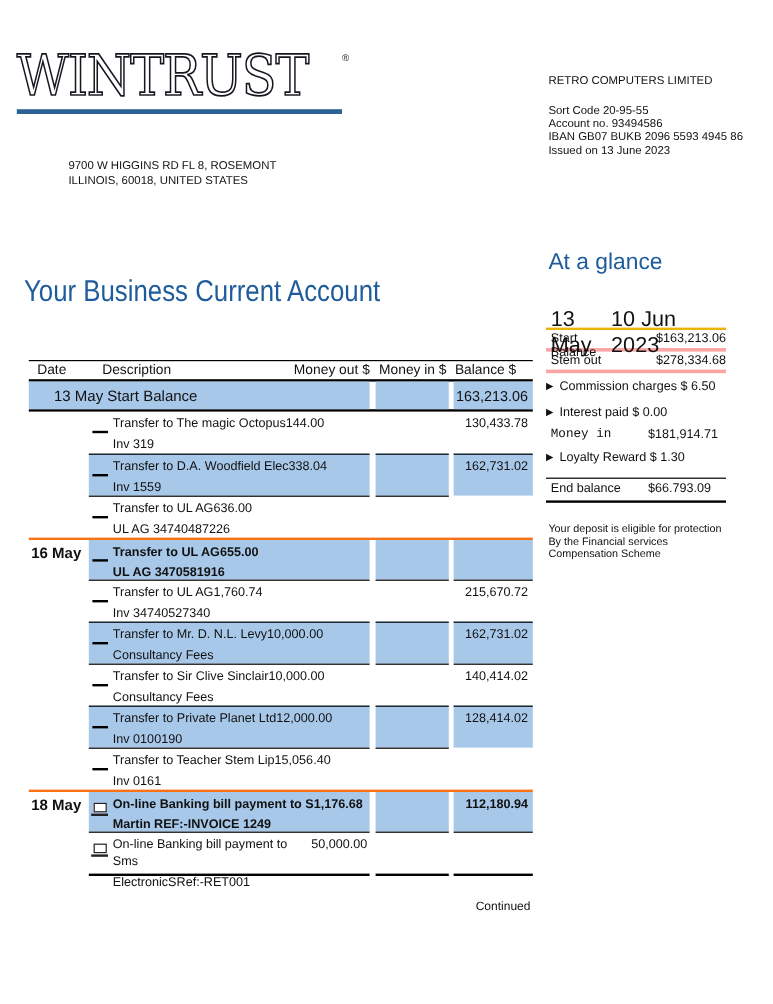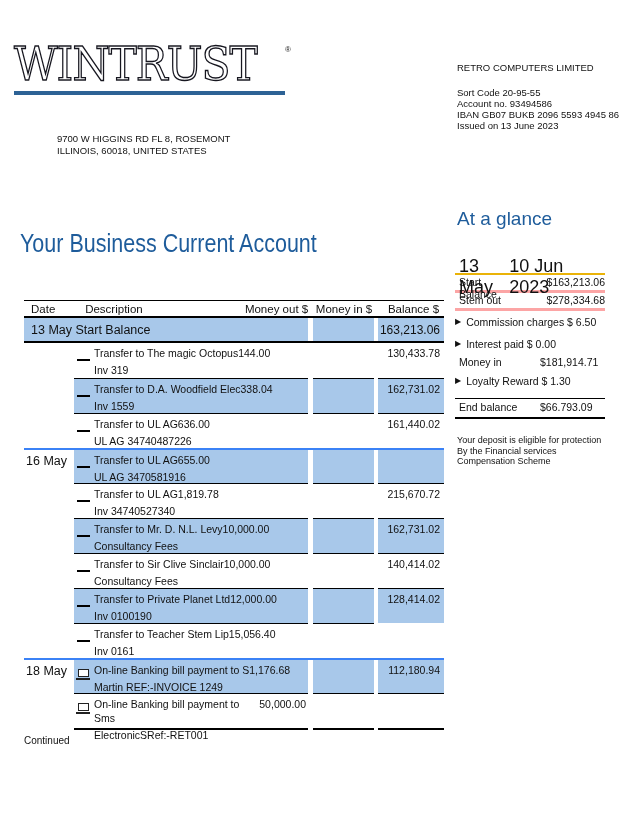--- a/index.html
+++ b/index.html
@@ -26,62 +26,62 @@
   
   .glance{left:455px;top:256px;width:150px;}
   .g-period{height:17px;border-bottom:2px solid #eab308;font-size:18px;display:flex;padding-left:4px;}
   .g-period .p1{width:52px;}
   .g-row{height:14px;border-bottom:3px solid #fca5a5;font-size:10.5px;display:flex;padding:1px 0 0 4px;gap:30px;}
   .g-row .lbl{width:81px;}
   .g-bullet{font-size:10.5px;display:flex;align-items:center;height:13px;}
   .g-bullet .arrow{font-size:8px;margin-right:5px;}
   .b1{margin-top:4px;} .b2{margin-top:9px;} .b3{margin-top:5px;}
   .g-mi{margin-top:6px;height:13px;display:flex;font-size:10.5px;padding-left:4px;}
-  .g-mi .lbl{width:81px;}
+  .g-mi .lbl{width:81px;font-family:Liberation Mono, monospace;}
   .g-end{margin-top:11px;border-top:1px solid #000;border-bottom:2px solid #000;height:16px;
          display:flex;font-size:10.5px;padding:2px 0 0 4px;}
   .g-end .lbl{width:81px;}
   .protection{left:457px;top:435px;font-size:9px;line-height:10.5px;}
 
   
   .txn-table{left:24px;top:300px;width:420px;}
   .thead{display:flex;height:18px;border-top:1px solid #000;border-bottom:2px solid #000;
          font-size:11.5px;align-items:center;box-sizing:border-box;}
   .c-date{width:50px;padding-left:7px;}
   .c-desc{width:234px;display:flex;}
   .c-desc .h-desc{padding-left:5px;}
   .c-desc .h-mo{margin-left:auto;padding-right:2px;}
   .c-gap1{width:5px;} .c-gap2{width:4px;}
   .c-min{width:61px;text-align:right;padding-right:3px;box-sizing:border-box;}
-  .c-bal{width:66px;text-align:right;padding-right:5px;box-sizing:border-box;}
+  .c-bal{width:66px;text-align:left;padding-right:5px;box-sizing:border-box;}
 
   .start-row{display:flex;height:25px;border-bottom:2px solid #000;box-sizing:border-box;font-size:12.5px;}
-  .sr-main{width:284px;display:flex;align-items:center;padding-left:7px;box-sizing:border-box;}
+  .sr-main{width:284px;display:flex;align-items:center;padding-left:21px;box-sizing:border-box;}
   .sr-min{width:61px;} .sr-bal{width:66px;display:flex;align-items:center;justify-content:flex-end;
           padding-right:4px;box-sizing:border-box;font-size:12px;}
   .hl{background:var(--hl);}
 
   .txn{display:flex;height:35px;box-sizing:border-box;font-size:10.5px;}
-  .txn.group-start{border-top:2px solid #3b82f6;}
+  .txn.group-start{border-top:2px solid #f97316;font-weight:bold;}
   .txn.sep-cells .t-desc,.txn.sep-cells .t-min,.txn.sep-cells .t-bal{border-top:1px solid #000;}
   .t-date{width:50px;padding:4px 0 0 2px;font-size:12.5px;box-sizing:border-box;}
   .t-desc{width:234px;position:relative;padding:3px 2px 0 20px;box-sizing:border-box;}
   .t-desc .line1{display:flex;justify-content:flex-start;line-height:14px;}
   .t-desc .line2{line-height:14px;margin-top:3px;}
   .t-min{width:61px;box-sizing:border-box;}
   .t-bal{width:66px;text-align:right;padding:4px 4px 0 0;box-sizing:border-box;}
   .icon-transfer{position:absolute;left:3px;top:16px;width:13px;height:2px;background:#000;}
   .icon-online{position:absolute;left:2px;top:9px;width:14px;}
   .icon-online .screen{width:9px;height:6px;border:1px solid #222;background:#fff;margin:0 auto;}
   .icon-online .base{width:14px;height:2px;background:#222;margin-top:1px;}
 
   .bottom-line{display:flex;height:2px;}
   .bl-sp{width:50px;} .bl-a{width:234px;background:#000;} .bl-g1{width:5px;}
   .bl-b{width:61px;background:#000;} .bl-g2{width:4px;} .bl-c{width:66px;background:#000;}
-  .continued{padding-right:2px;margin-top:5px;font-size:10px;}
+  .continued{text-align:right;padding-right:2px;margin-top:20px;font-size:10px;}
 </style>
 </head>
 <body>
 
 <div class="abs logo">
   <div>
     <span class="logo-text">WINTRUST</span><span class="logo-tm">®</span>
   </div>
   <div class="logo-rule"></div>
 </div>
@@ -202,21 +202,20 @@
           <div class="icon-transfer"></div>
           <div class="line1">
             <span>Transfer to UL AG</span>
             <span>636.00</span>
           </div>
           <div class="line2">UL AG 34740487226</div>
         </div>
         <div class="c-gap1"></div>
         <div class="t-min"></div>
         <div class="c-gap2"></div>
-        <div class="t-bal">161,440.02</div>
       </div>
       <div class="txn group-start">
         <div class="t-date">16 May</div>
         <div class="t-desc hl">
           <div class="icon-transfer"></div>
           <div class="line1">
             <span>Transfer to UL AG</span>
             <span>655.00</span>
           </div>
           <div class="line2">UL AG 3470581916</div>
@@ -225,21 +224,21 @@
         <div class="t-min hl"></div>
         <div class="c-gap2"></div>
         <div class="t-bal hl"></div>
       </div>
       <div class="txn sep-cells">
         <div class="t-date"></div>
         <div class="t-desc">
           <div class="icon-transfer"></div>
           <div class="line1">
             <span>Transfer to UL AG</span>
-            <span>1,819.78</span>
+            <span>1,760.74</span>
           </div>
           <div class="line2">Inv 34740527340</div>
         </div>
         <div class="c-gap1"></div>
         <div class="t-min"></div>
         <div class="c-gap2"></div>
         <div class="t-bal">215,670.72</div>
       </div>
       <div class="txn sep-cells">
         <div class="t-date"></div>

